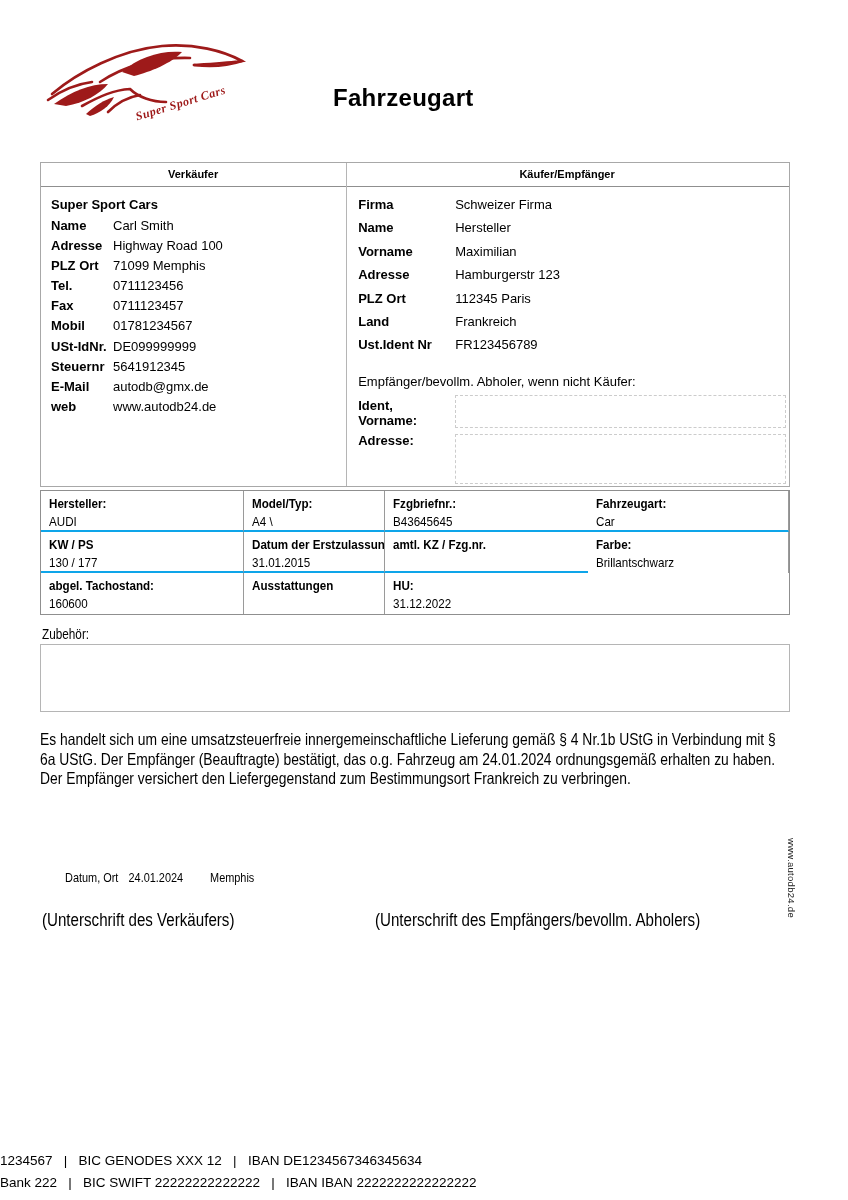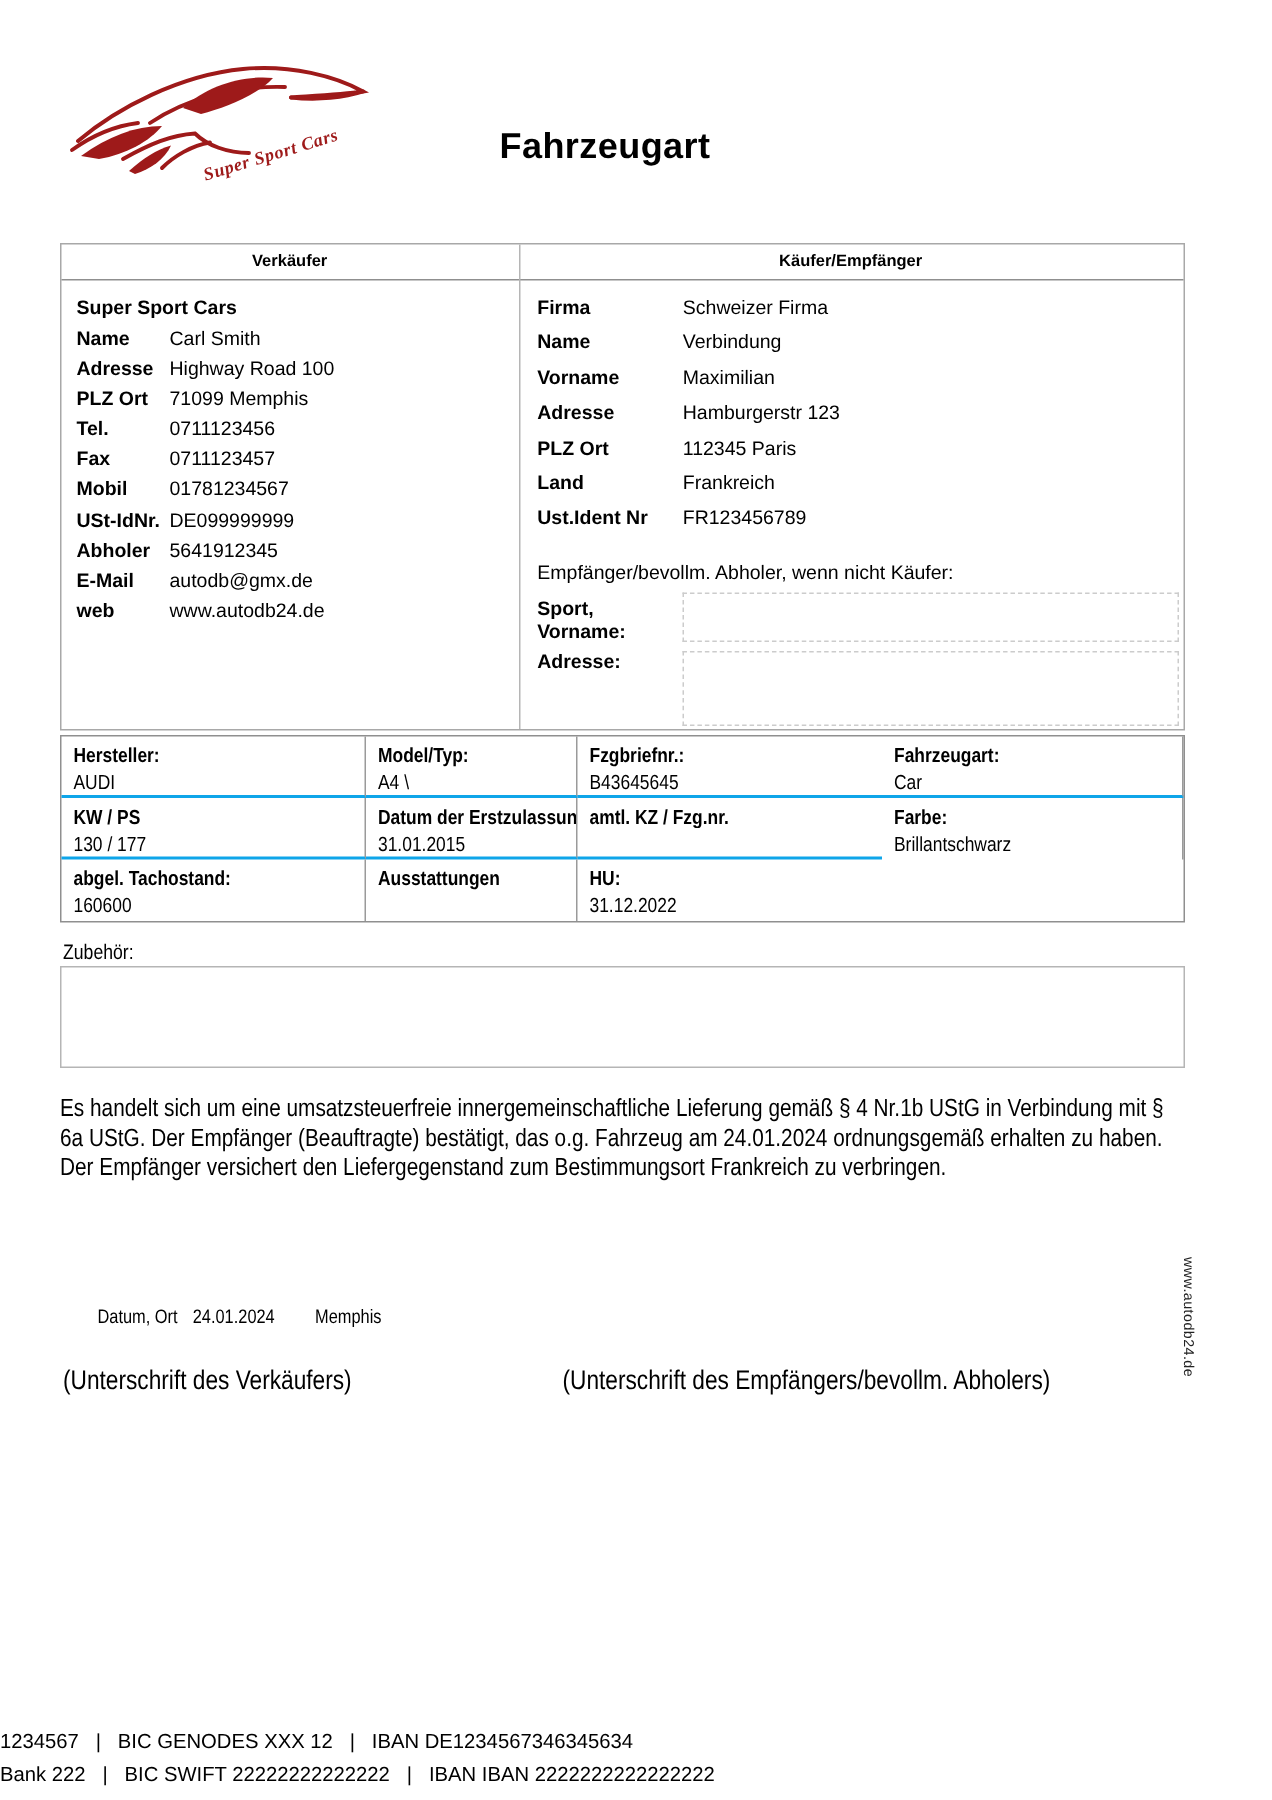--- a/index.html
+++ b/index.html
@@ -113,35 +113,35 @@
     <div class="p-body">
       <div class="seller-pane">
         <div class="company">Super Sport Cars</div>
         <div class="srow"><span class="lbl">Name</span><span>Carl Smith</span></div>
         <div class="srow"><span class="lbl">Adresse</span><span>Highway Road 100</span></div>
         <div class="srow"><span class="lbl">PLZ Ort</span><span>71099 Memphis</span></div>
         <div class="srow"><span class="lbl">Tel.</span><span>0711123456</span></div>
         <div class="srow"><span class="lbl">Fax</span><span>0711123457</span></div>
         <div class="srow"><span class="lbl">Mobil</span><span>01781234567</span></div>
         <div class="srow"><span class="lbl">USt-IdNr.</span><span>DE099999999</span></div>
-        <div class="srow"><span class="lbl">Abholer</span><span>5641912345</span></div>
+        <div class="srow"><span class="lbl">Steuernr</span><span>5641912345</span></div>
         <div class="srow"><span class="lbl">E-Mail</span><span>autodb@gmx.de</span></div>
         <div class="srow"><span class="lbl">web</span><span>www.autodb24.de</span></div>
       </div>
       <div class="buyer-pane">
         <div class="brow"><span class="lbl">Firma</span><span>Schweizer Firma</span></div>
-        <div class="brow"><span class="lbl">Name</span><span>Verbindung</span></div>
+        <div class="brow"><span class="lbl">Name</span><span>Hersteller</span></div>
         <div class="brow"><span class="lbl">Vorname</span><span>Maximilian</span></div>
         <div class="brow"><span class="lbl">Adresse</span><span>Hamburgerstr 123</span></div>
         <div class="brow"><span class="lbl">PLZ Ort</span><span>112345 Paris</span></div>
         <div class="brow"><span class="lbl">Land</span><span>Frankreich</span></div>
         <div class="brow"><span class="lbl">Ust.Ident Nr</span><span>FR123456789</span></div>
         <div class="pickup-note">Empfänger/bevollm. Abholer, wenn nicht Käufer:</div>
         <div class="field-row">
-          <div class="flbl">Sport, Vorname:</div>
+          <div class="flbl">Ident, Vorname:</div>
           <div class="blank-box small"></div>
         </div>
         <div class="field-row">
           <div class="flbl">Adresse:</div>
           <div class="blank-box big"></div>
         </div>
       </div>
     </div>
   </div>
 

